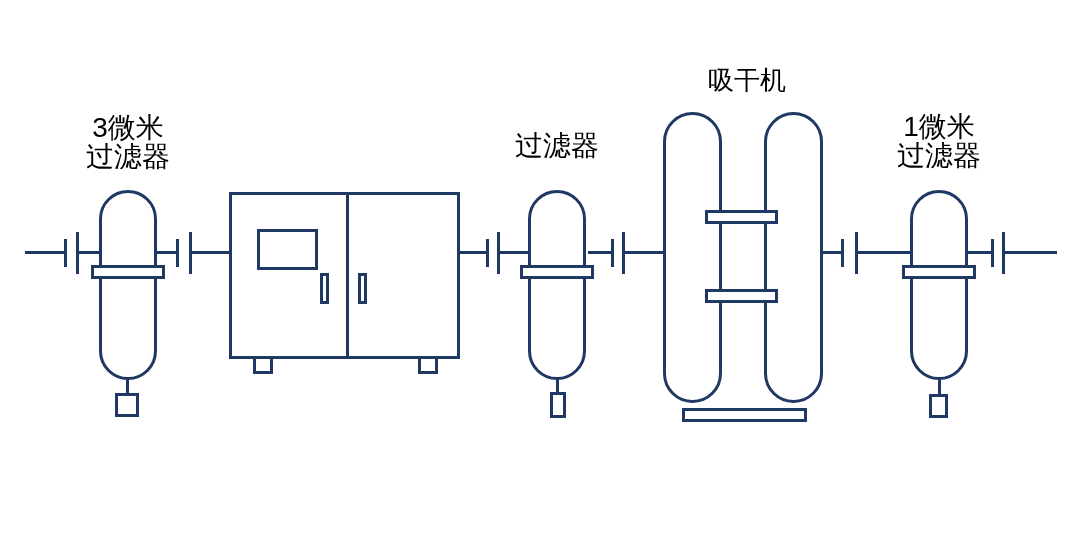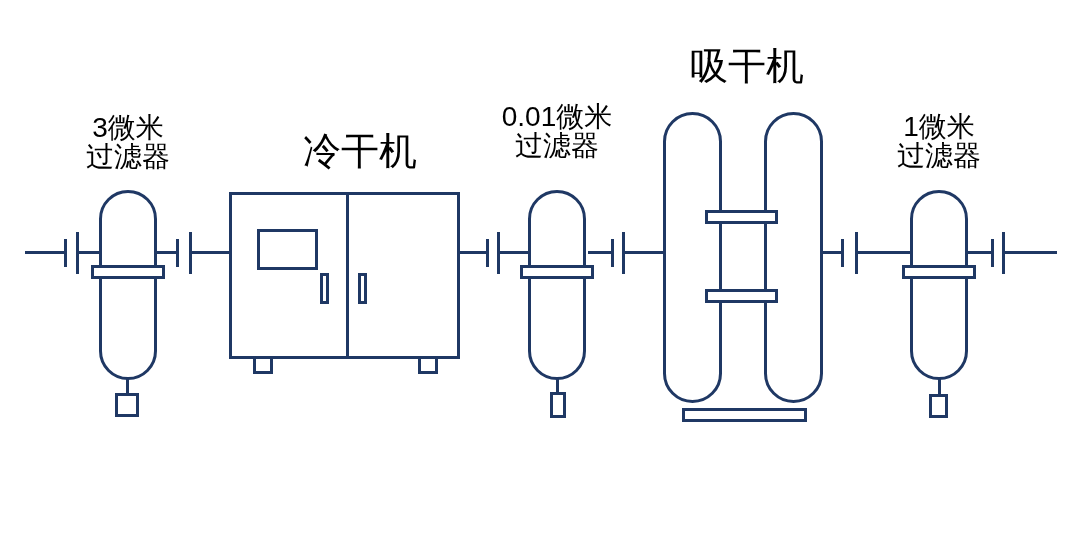--- a/index.html
+++ b/index.html
@@ -24,21 +24,21 @@
   .tower{border-radius:30px;z-index:1;}
   .band{z-index:2;}
   .crossbar{z-index:2;}
   .foot{border-top:none;z-index:0;}
   .label{
     position:absolute;text-align:center;color:var(--ink);
     font-size:28px;line-height:29px;white-space:nowrap;
   }
   .title{
     position:absolute;text-align:center;color:var(--ink);
-    font-size:38px;line-height:40px;white-space:nowrap;
+    font-size:26px;line-height:40px;white-space:nowrap;margin-top:14px;
   }
 </style>
 </head>
 <body>
 
 <div class="canvas">
 
   <div class="stroke" style="left:25px;top:251px;width:40px;height:3px;"></div>
   <div class="stroke" style="left:78px;top:251px;width:24px;height:3px;"></div>
   <div class="stroke" style="left:156px;top:251px;width:21px;height:3px;"></div>
@@ -67,31 +67,30 @@
 
   <div class="label" style="left:38px;top:113px;width:180px;">
     <span>3微米</span><br>
     <span>过滤器</span>
   </div>
   <div class="outline capsule" style="left:99px;top:190px;width:58px;height:190px;"></div>
   <div class="outline band" style="left:91px;top:265px;width:74px;height:14px;"></div>
   <div class="stroke" style="left:126px;top:377px;width:3px;height:17px;"></div>
   <div class="outline" style="left:115px;top:393px;width:24px;height:24px;"></div>
 
-  <div class="title" style="left:245px;top:131px;width:230px;">冷干机</div>
   <div class="outline" style="left:229px;top:192px;width:231px;height:167px;z-index:1;"></div>
   <div class="stroke" style="left:346px;top:194px;width:3px;height:163px;z-index:2;"></div>
   <div class="outline" style="left:257px;top:229px;width:61px;height:41px;z-index:2;"></div>
   <div class="outline" style="left:320px;top:273px;width:9px;height:31px;z-index:2;"></div>
   <div class="outline" style="left:358px;top:273px;width:9px;height:31px;z-index:2;"></div>
   <div class="outline foot" style="left:253px;top:356px;width:20px;height:18px;"></div>
   <div class="outline foot" style="left:418px;top:356px;width:20px;height:18px;"></div>
 
   <div class="label" style="left:467px;top:102px;width:180px;">
-    <span>0.01微米</span><br>
+    <br>
     <span>过滤器</span>
   </div>
   <div class="outline capsule" style="left:528px;top:190px;width:58px;height:190px;"></div>
   <div class="outline band" style="left:520px;top:265px;width:74px;height:14px;"></div>
   <div class="stroke" style="left:556px;top:377px;width:3px;height:17px;"></div>
   <div class="outline" style="left:550px;top:392px;width:16px;height:26px;"></div>
 
   <div class="title" style="left:632px;top:46px;width:230px;">吸干机</div>
   <div class="outline tower" style="left:663px;top:112px;width:59px;height:291px;"></div>
   <div class="outline tower" style="left:764px;top:112px;width:59px;height:291px;"></div>

